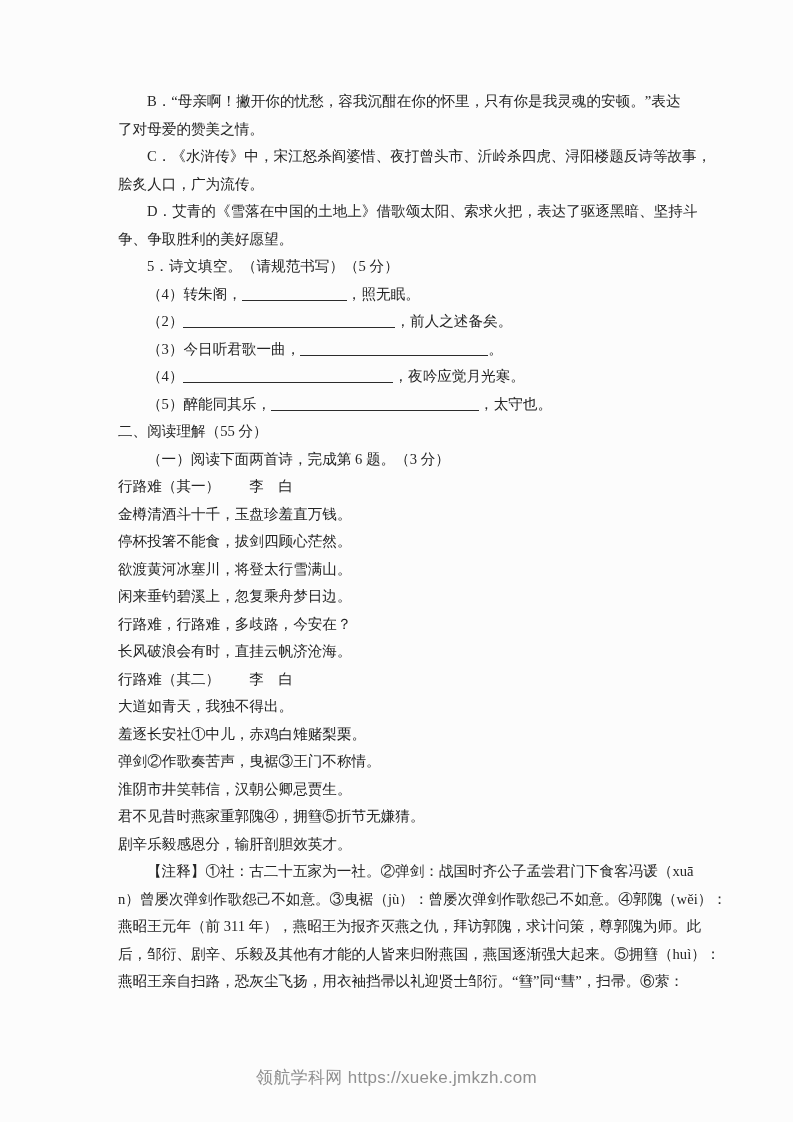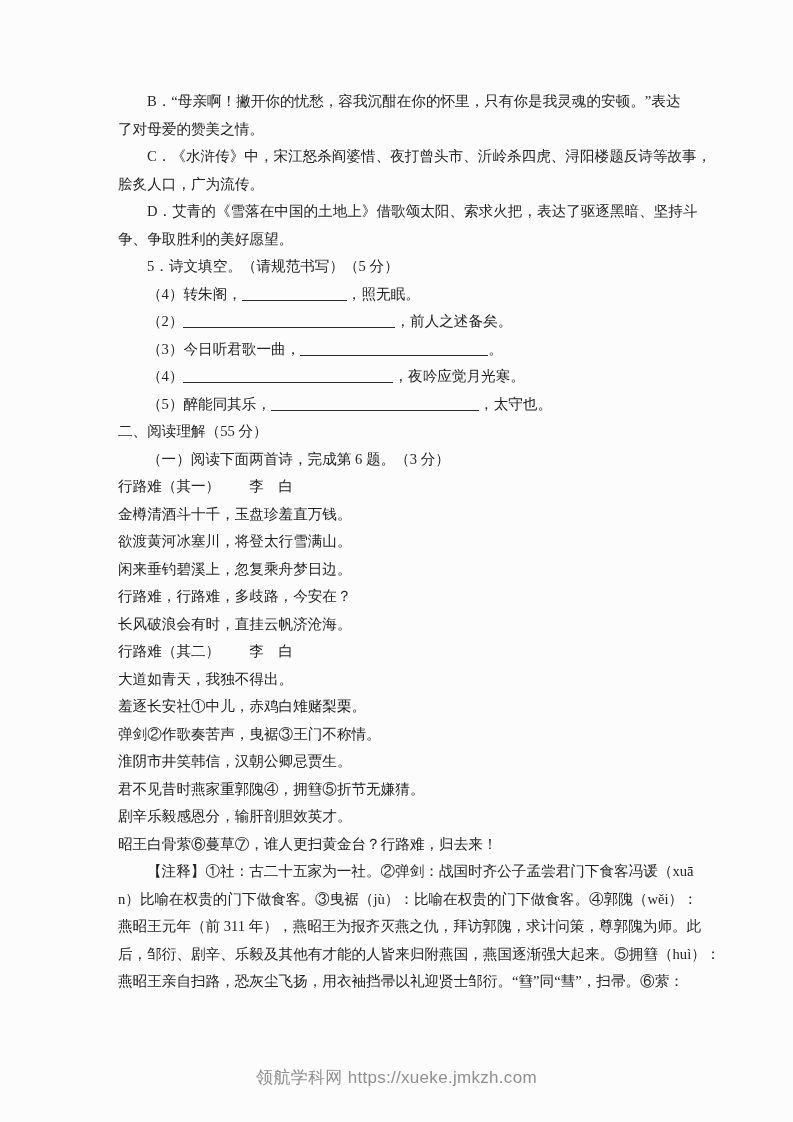--- a/index.html
+++ b/index.html
@@ -57,34 +57,34 @@
       <div class="line indent">5．诗文填空。（请规范书写）（5 分）</div>
       <div class="line indent"><span>（4）转朱阁，</span><span class="blank" style="width: 105px;"></span><span>，照无眠。</span></div>
       <div class="line indent"><span>（2）</span><span class="blank" style="width: 212px;"></span><span>，前人之述备矣。</span></div>
       <div class="line indent"><span>（3）今日听君歌一曲，</span><span class="blank" style="width: 188px;"></span><span>。</span></div>
       <div class="line indent"><span>（4）</span><span class="blank" style="width: 210px;"></span><span>，夜吟应觉月光寒。</span></div>
       <div class="line indent"><span>（5）醉能同其乐，</span><span class="blank" style="width: 208px;"></span><span>，太守也。</span></div>
       <div class="line flush">二、阅读理解（55 分）</div>
       <div class="line indent">（一）阅读下面两首诗，完成第 6 题。（3 分）</div>
       <div class="line center">行路难（其一）　　李　白</div>
       <div class="line center">金樽清酒斗十千，玉盘珍羞直万钱。</div>
+      <div class="line center">停杯投箸不能食，拔剑四顾心茫然。</div>
       <div class="line center">欲渡黄河冰塞川，将登太行雪满山。</div>
       <div class="line center">闲来垂钓碧溪上，忽复乘舟梦日边。</div>
       <div class="line center">行路难，行路难，多歧路，今安在？</div>
       <div class="line center">长风破浪会有时，直挂云帆济沧海。</div>
       <div class="line center">行路难（其二）　　李　白</div>
       <div class="line center">大道如青天，我独不得出。</div>
       <div class="line center">羞逐长安社①中儿，赤鸡白雉赌梨栗。</div>
       <div class="line center">弹剑②作歌奏苦声，曳裾③王门不称情。</div>
       <div class="line center">淮阴市井笑韩信，汉朝公卿忌贾生。</div>
       <div class="line center">君不见昔时燕家重郭隗④，拥篲⑤折节无嫌猜。</div>
       <div class="line center">剧辛乐毅感恩分，输肝剖胆效英才。</div>
-      <div class="line center">昭王白骨萦⑥蔓草⑦，谁人更扫黄金台？行路难，归去来！</div>
       <div class="line indent">【注释】①社：古二十五家为一社。②弹剑：战国时齐公子孟尝君门下食客冯谖（xuā</div>
-      <div class="line flush">n）比喻在权贵的门下做食客。③曳裾（jù）：比喻在权贵的门下做食客。④郭隗（wěi）：</div>
+      <div class="line flush">n）曾屡次弹剑作歌怨己不如意。③曳裾（jù）：曾屡次弹剑作歌怨己不如意。④郭隗（wěi）：</div>
       <div class="line flush">燕昭王元年（前 311 年），燕昭王为报齐灭燕之仇，拜访郭隗，求计问策，尊郭隗为师。此</div>
       <div class="line flush">后，邹衍、剧辛、乐毅及其他有才能的人皆来归附燕国，燕国逐渐强大起来。⑤拥篲（huì）：</div>
       <div class="line flush">燕昭王亲自扫路，恐灰尘飞扬，用衣袖挡帚以礼迎贤士邹衍。“篲”同“彗”，扫帚。⑥萦：</div>
     </div>
   <div class="watermark" style="color: rgb(144, 144, 144);">
     <span>领航学科网 https://xueke.jmkzh.com</span>
   </div>
 </div>
 
 </body></html>

